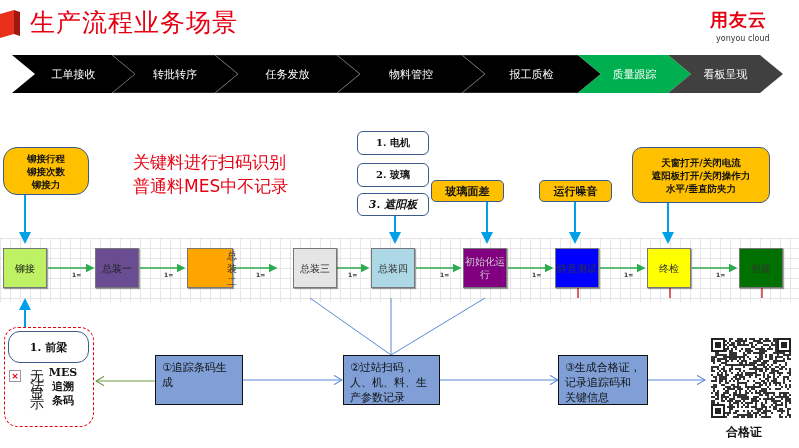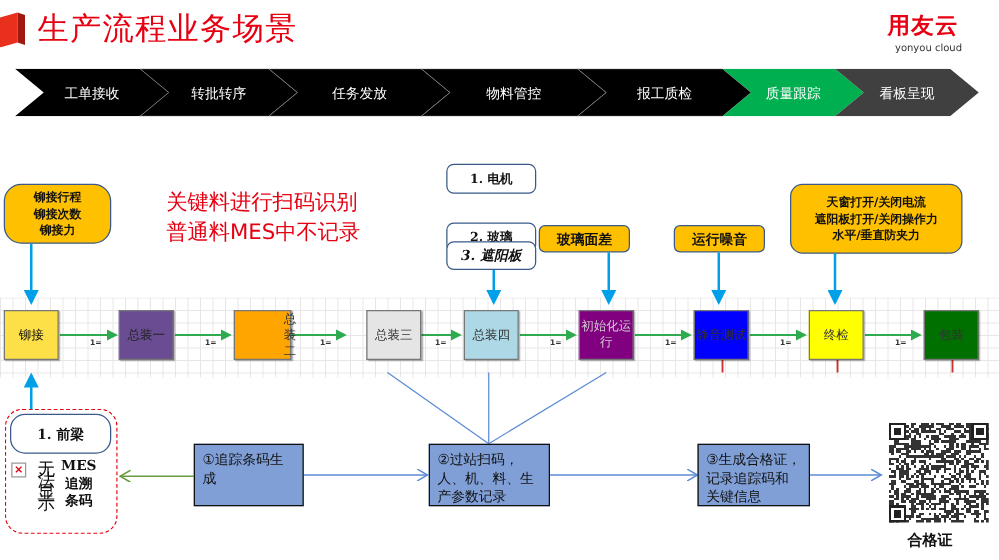--- a/index.html
+++ b/index.html
@@ -86,21 +86,21 @@
 
 <div class="abs yellow-box" style="left:3px;top:147px;width:86px;height:48px;border-radius:14px;">
   <div>
     <div>铆接行程</div>
     <div>铆接次数</div>
     <div>铆接力</div>
   </div>
 </div>
 
 <div class="abs white-box" style="left:357px;top:131px;width:72px;height:24px;">1. 电机</div>
-<div class="abs white-box" style="left:357px;top:178px;width:72px;height:24px;">2. 玻璃</div>
+<div class="abs white-box" style="left:357px;top:163px;width:72px;height:24px;">2. 玻璃</div>
 <div class="abs white-box" style="left:357px;top:193px;width:72px;height:23px;font-size:11px;font-style:italic;">3. 遮阳板</div>
 
 <div class="abs yellow-box" style="left:431px;top:180px;width:73px;height:22px;border-radius:5px;font-size:11px;">玻璃面差</div>
 <div class="abs yellow-box" style="left:539px;top:180px;width:73px;height:22px;border-radius:5px;font-size:11px;">运行噪音</div>
 
 <div class="abs yellow-box" style="left:632px;top:147px;width:138px;height:56px;border-radius:10px;">
   <div>
     <div>天窗打开/关闭电流</div>
     <div>遮阳板打开/关闭操作力</div>
     <div>水平/垂直防夹力</div>
@@ -148,21 +148,21 @@
   <line x1="391" y1="355" x2="310" y2="298" stroke="#5b8ad6" stroke-width="1"></line>
   <line x1="391" y1="355" x2="391" y2="298" stroke="#5b8ad6" stroke-width="1"></line>
   <line x1="391" y1="355" x2="485" y2="298" stroke="#5b8ad6" stroke-width="1"></line>
 
   <line x1="155" y1="381" x2="96" y2="381" stroke="#6a9a40" stroke-width="1.2" marker-end="url(#agn)"></line>
   <line x1="243" y1="380" x2="342" y2="380" stroke="#5b8ad6" stroke-width="1.2" marker-end="url(#ao)"></line>
   <line x1="440" y1="380" x2="558" y2="380" stroke="#5b8ad6" stroke-width="1.2" marker-end="url(#ao)"></line>
   <line x1="648" y1="380" x2="705" y2="380" stroke="#5b8ad6" stroke-width="1.2" marker-end="url(#ao)"></line>
 </svg>
 
-<div class="abs stn" style="left:3px;background:#fde047;color:#111;text-align:right;">铆接</div>
+<div class="abs stn" style="left:3px;background:#bef264;color:#111;text-align:right;">铆接</div>
 <div class="abs stn" style="left:95px;background:#6a4c93;color:#222;">总装一</div>
 <div class="abs stn" style="left:187px;background:#ffa500;color:#333;padding-left:44px;">总装二</div>
 <div class="abs stn" style="left:293px;background:#e5e5e5;color:#333;">总装三</div>
 <div class="abs stn" style="left:371px;background:#add8e6;color:#333;">总装四</div>
 <div class="abs stn" style="left:463px;background:#800080;color:#ccc;">初始化运行</div>
 <div class="abs stn" style="left:555px;background:#0000ff;color:#333;">静音测试</div>
 <div class="abs stn" style="left:647px;background:#ffff00;color:#333;">终检</div>
 <div class="abs stn" style="left:739px;background:#007000;color:#333;">包装</div>
 
 <div class="abs conn-label" style="left:72px;top:271px">1=</div>

